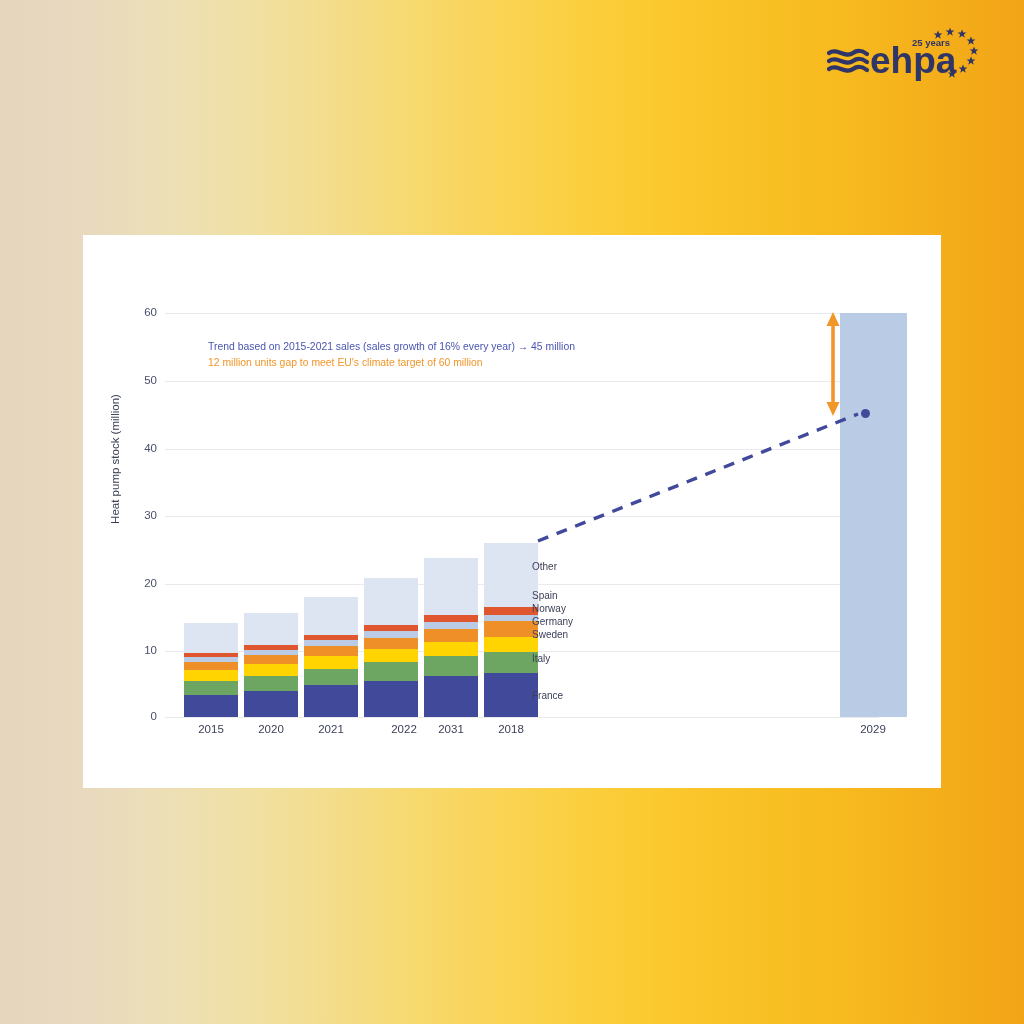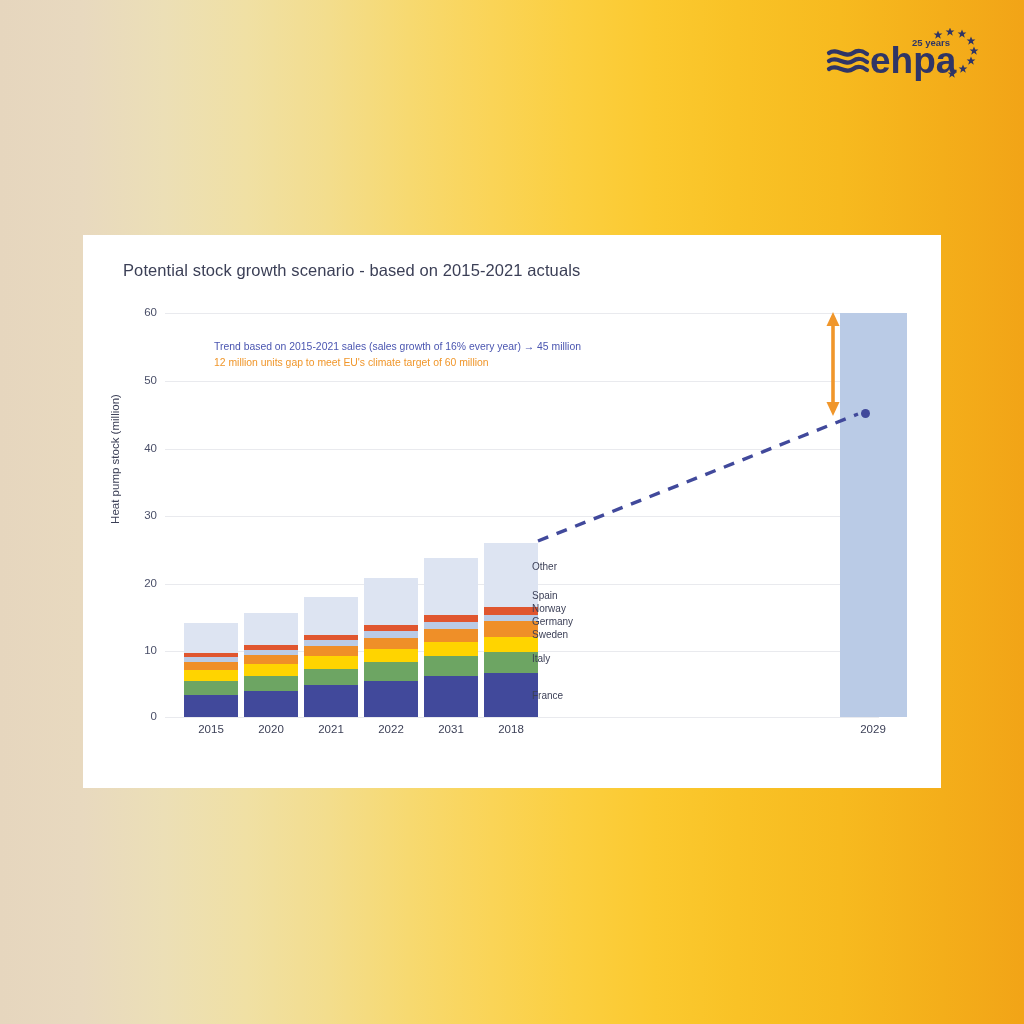--- a/index.html
+++ b/index.html
@@ -39,21 +39,21 @@
     position:absolute; width:30px; text-align:right;
     font-size:11.5px; color:#4a4f68;
   }
   .ylabel {
     position:absolute; left:-58px; top:218px; width:180px;
     transform:rotate(-90deg);
     font-size:11.5px; color:#3b3f56; text-align:center;
   }
 
   .ann {
-    position:absolute; left:131px; font-size:10.4px; white-space:nowrap;text-align:center;
+    position:absolute; left:125px; font-size:10.4px; white-space:nowrap;text-align:center;
   }
   .ann1 { top:106px; color:#4a55b0; }
   .ann2 { top:122px; color:#f0962a; }
 
   .bar { position:absolute; }
   .seg { position:absolute; left:0; width:100%; }
 
   .xtick {
     position:absolute; width:70px; text-align:center;
     font-size:11.5px; color:#3b3f56; top:488px;
@@ -108,21 +108,20 @@
           </g>
         <g transform="translate(126,46) scale(0.55)">
             <polygon points="0,-8 2.2,-2.6 8,-2.6 3.3,1 5.1,6.6 0,3.2 -5.1,6.6 -3.3,1 -8,-2.6 -2.2,-2.6"></polygon>
           </g>
       </g>
     </svg>
   </div>
 
   <div class="card">
 
-    <div class="chart-title">Potential stock growth scenario - based on 2015-2021 actuals</div>
 
     <div class="plot">
 
       <div class="gridline" style="top:78px"></div>
       <div class="gridline" style="top:146px"></div>
       <div class="gridline" style="top:214px"></div>
       <div class="gridline" style="top:281px"></div>
       <div class="gridline" style="top:349px"></div>
       <div class="gridline" style="top:416px"></div>
       <div class="gridline" style="top:482px"></div>
@@ -211,21 +210,21 @@
         <g>
           <line x1="750" y1="88" x2="750" y2="170" stroke="#f0962a" stroke-width="3.6"></line>
           <polygon points="750,77 743.5,91 756.5,91" fill="#f0962a"></polygon>
           <polygon points="750,181 743.5,167 756.5,167" fill="#f0962a"></polygon>
         </g>
       </svg>
 
       <div class="xtick" style="left:93px">2015</div>
       <div class="xtick" style="left:153px">2020</div>
       <div class="xtick" style="left:213px">2021</div>
-      <div class="xtick" style="left:273px">2022</div>
+      <div class="xtick" style="left:286px">2022</div>
       <div class="xtick" style="left:333px">2031</div>
       <div class="xtick" style="left:393px">2018</div>
       <div class="xtick" style="left:755px">2029</div>
 
       <div class="slabel" style="left:449px; top:326px">Other</div>
       <div class="slabel" style="left:449px; top:355px">Spain</div>
       <div class="slabel" style="left:449px; top:368px">Norway</div>
       <div class="slabel" style="left:449px; top:381px">Germany</div>
       <div class="slabel" style="left:449px; top:394px">Sweden</div>
       <div class="slabel" style="left:449px; top:418px">Italy</div>

